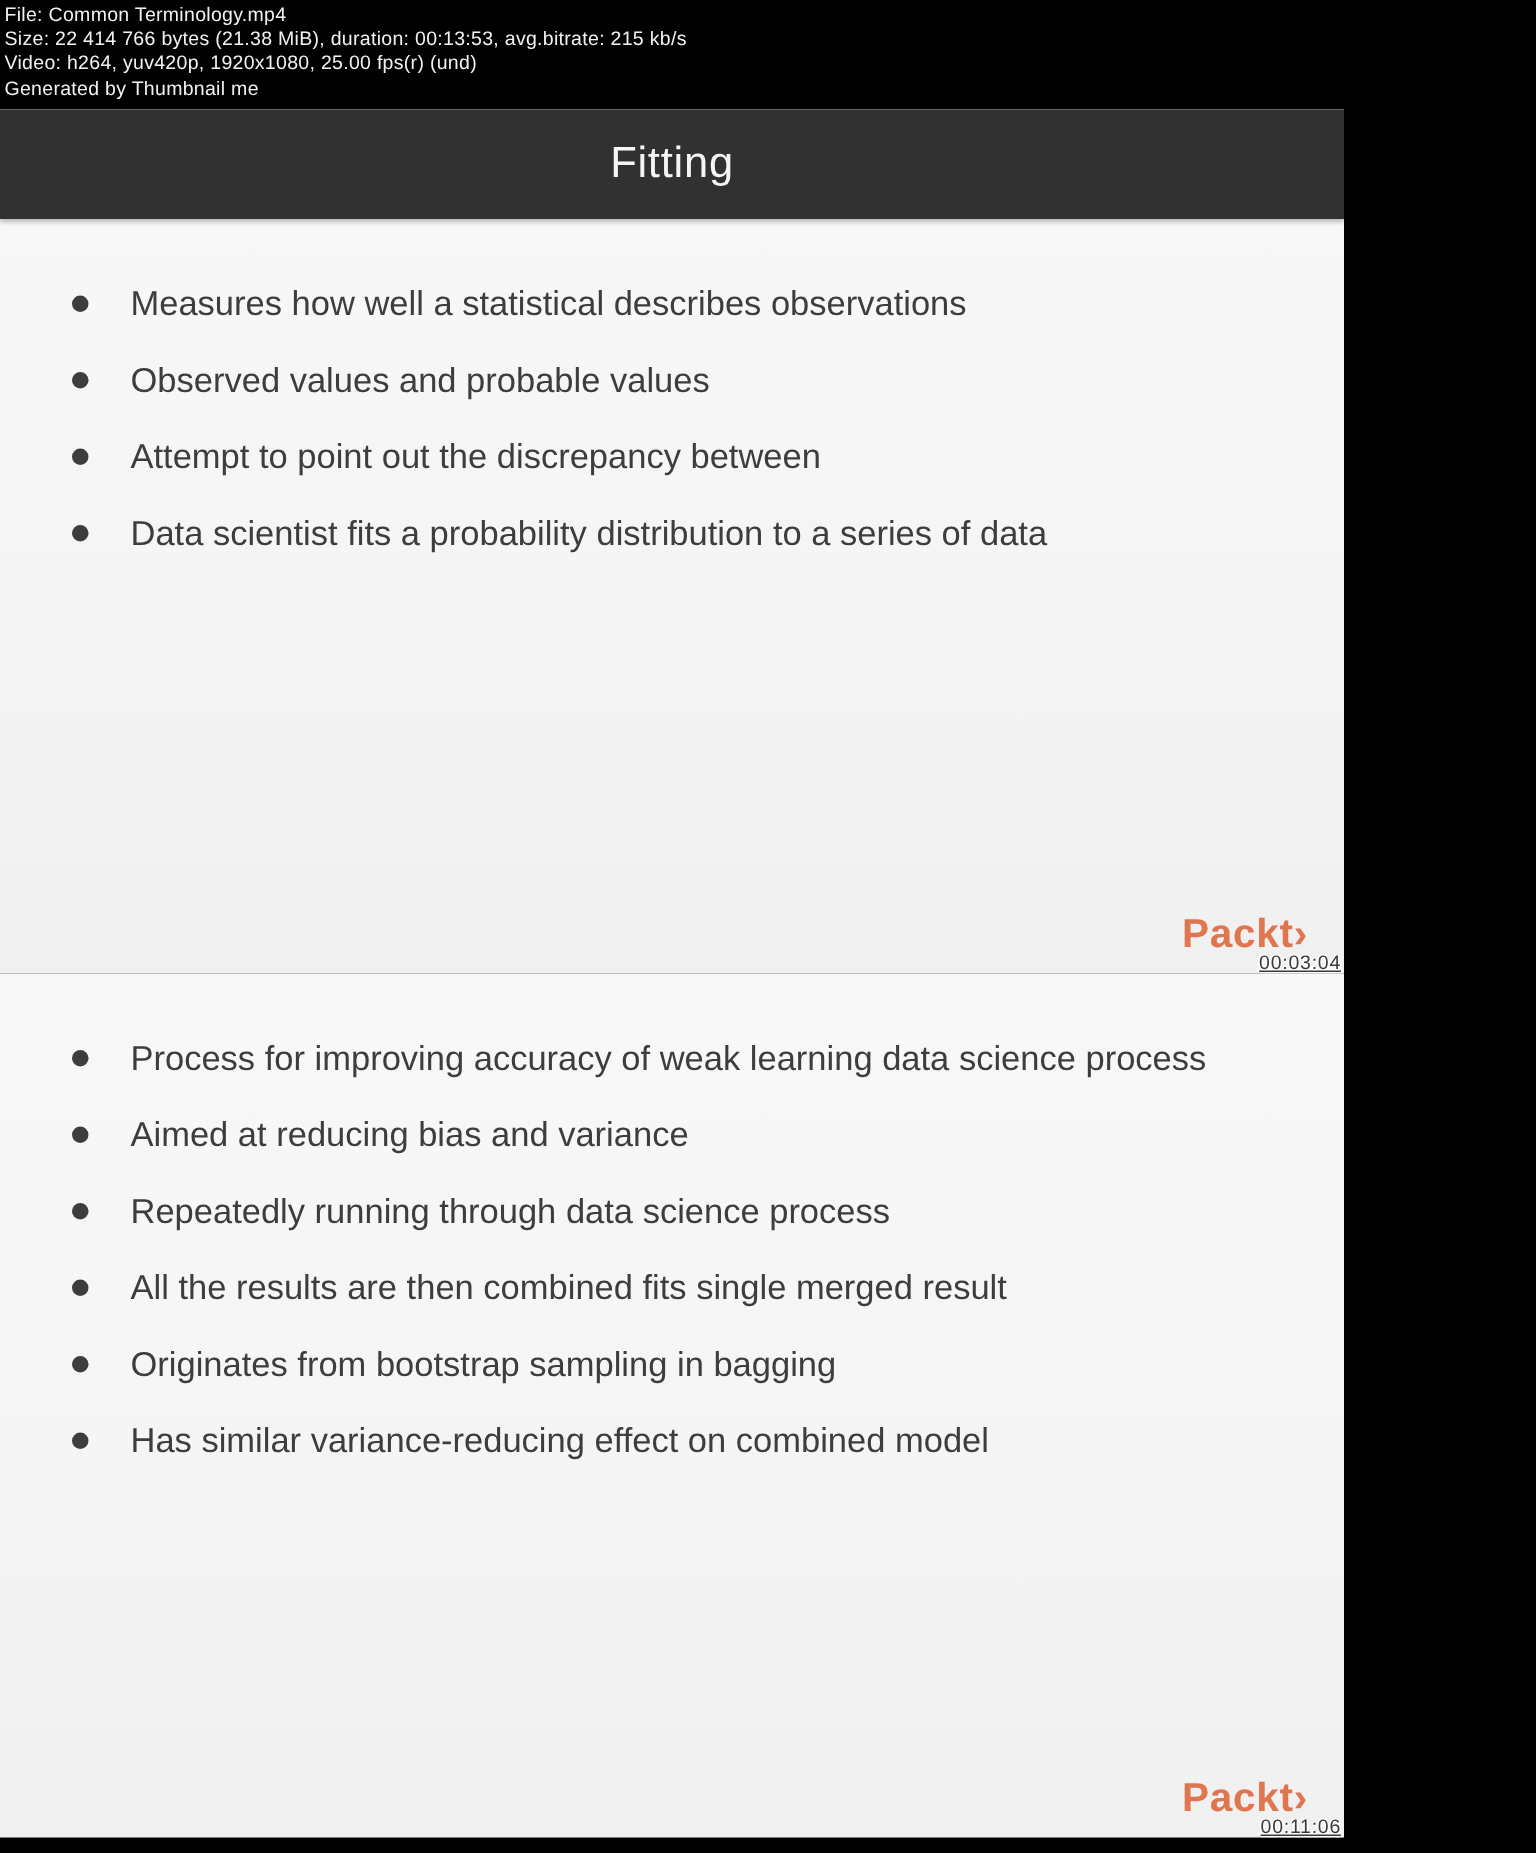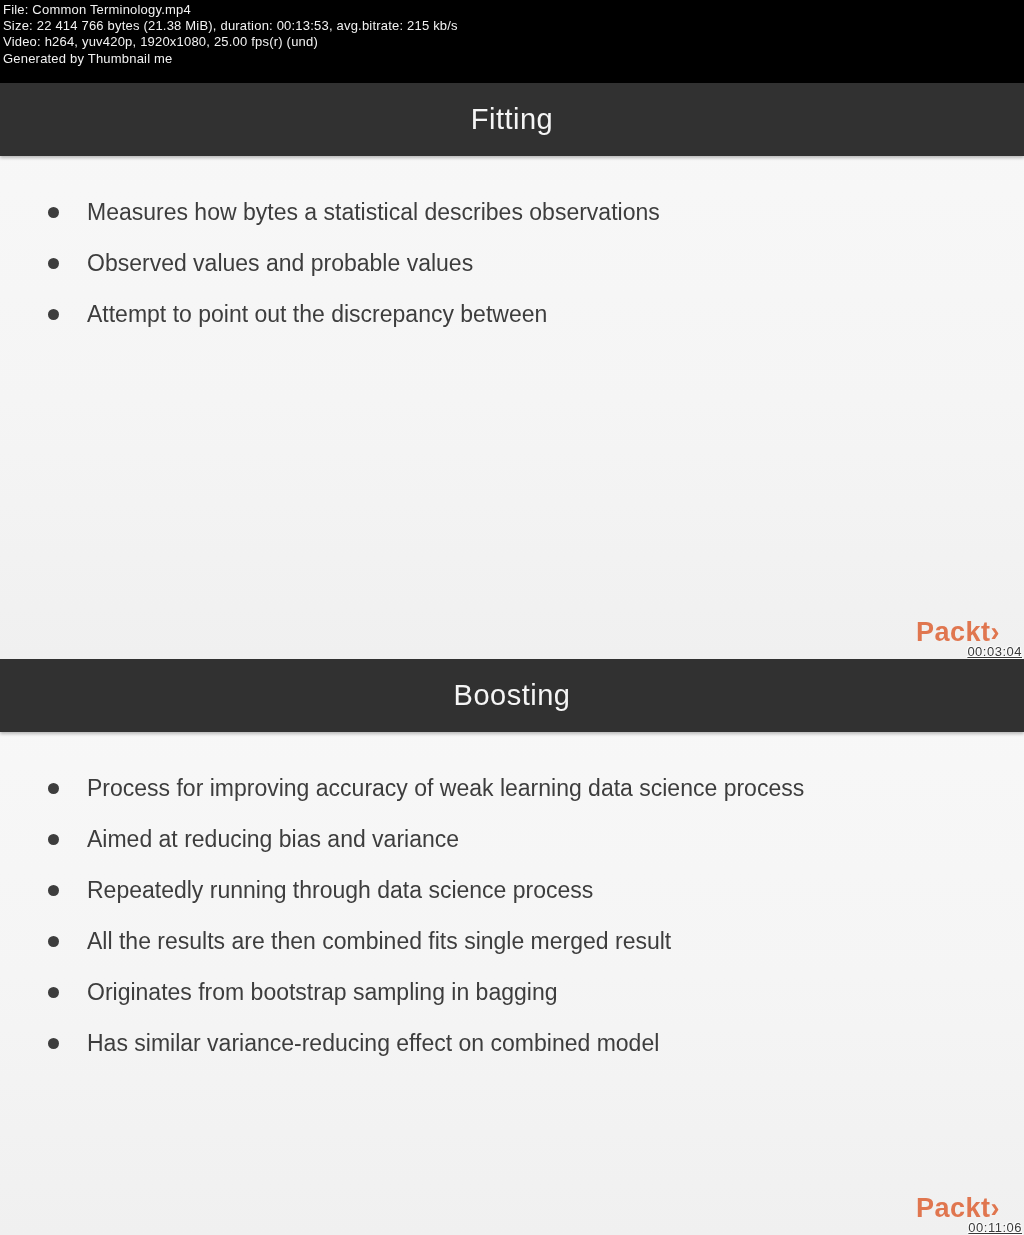--- a/index.html
+++ b/index.html
@@ -9,31 +9,31 @@
     background: #000;
     width: 1024px;
     height: 1235px;
     overflow: hidden;
   }
 
   
   .meta-header {
     background: #000;
     color: #f2f2f2;
-    height: 83px;
+    height: 73px;
     padding: 2px 0 0 3px;
     font-size: 13px;
     line-height: 16.2px;
     letter-spacing: 0.2px;
   }
 
   
   .frame {
     position: relative;
-    width: 1024px;
+    width: 896px;
     height: 576px;
     background: linear-gradient(180deg, #f8f8f8 0%, #f5f5f5 55%, #f0f0f0 100%);
     overflow: hidden;
   }
   .title-bar {
     height: 73px;
     background: #313131;
     box-shadow: 0 2px 3px rgba(0,0,0,0.25);
     display: flex;
     align-items: center;
@@ -104,32 +104,30 @@
   <div>Size: 22 414 766 bytes (21.38 MiB), duration: 00:13:53, avg.bitrate: 215 kb/s</div>
   <div>Video: h264, yuv420p, 1920x1080, 25.00 fps(r) (und)</div>
   <div>Generated by Thumbnail me</div>
 </div>
 
 <div class="frame">
   <div class="title-bar">
     <span class="title">Fitting</span>
   </div>
   <ul class="bullets">
-    <li><span class="bullet-dot"></span><span>Measures how bytes a statistical describes observations</span></li>
+    <li><span class="bullet-dot"></span><span>Measures how well a statistical describes observations</span></li>
     <li><span class="bullet-dot"></span><span>Observed values and probable values</span></li>
     <li><span class="bullet-dot"></span><span>Attempt to point out the discrepancy between</span></li>
+    <li><span class="bullet-dot"></span><span>Data scientist fits a probability distribution to a series of data</span></li>
   </ul>
   <div class="packt-logo"><span class="packt-underlined">Pack</span><span>t</span><span class="packt-arrow">›</span></div>
   <div class="timestamp">00:03:04</div>
 </div>
 
 <div class="frame">
-  <div class="title-bar">
-    <span class="title">Boosting</span>
-  </div>
   <ul class="bullets">
     <li><span class="bullet-dot"></span><span>Process for improving accuracy of weak learning data science process</span></li>
     <li><span class="bullet-dot"></span><span>Aimed at reducing bias and variance</span></li>
     <li><span class="bullet-dot"></span><span>Repeatedly running through data science process</span></li>
     <li><span class="bullet-dot"></span><span>All the results are then combined fits single merged result</span></li>
     <li><span class="bullet-dot"></span><span>Originates from bootstrap sampling in bagging</span></li>
     <li><span class="bullet-dot"></span><span>Has similar variance-reducing effect on combined model</span></li>
   </ul>
   <div class="packt-logo"><span class="packt-underlined">Pack</span><span>t</span><span class="packt-arrow">›</span></div>
   <div class="timestamp">00:11:06</div>

